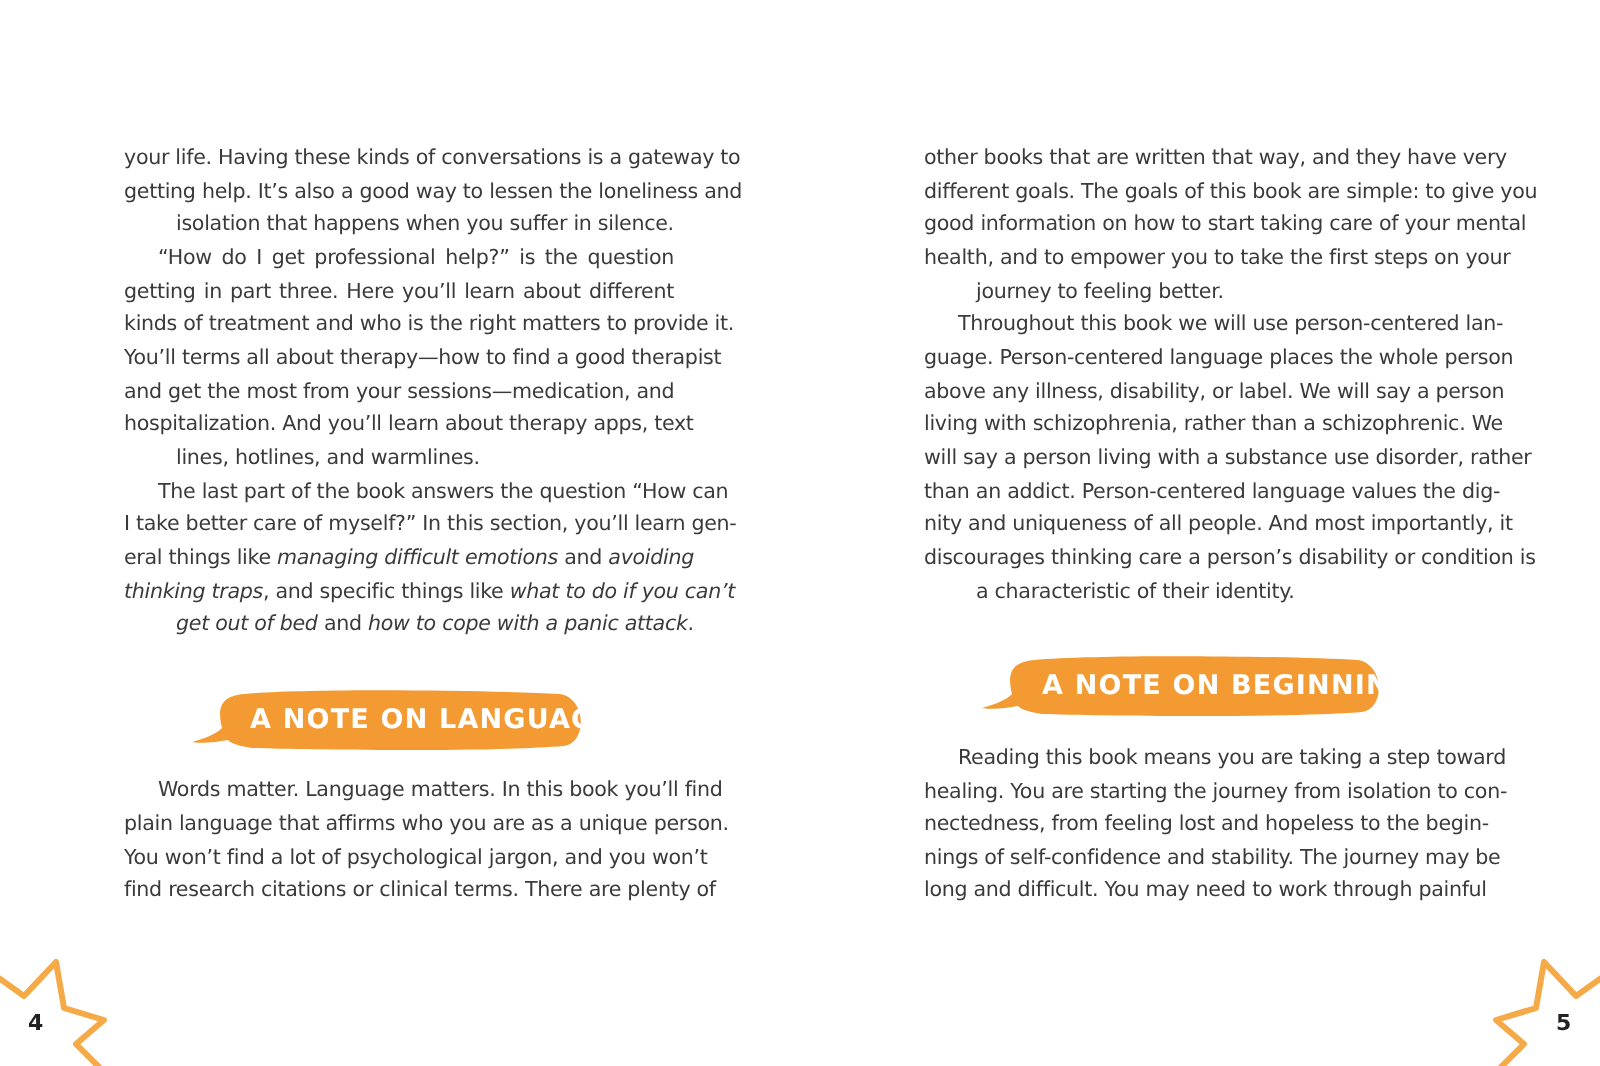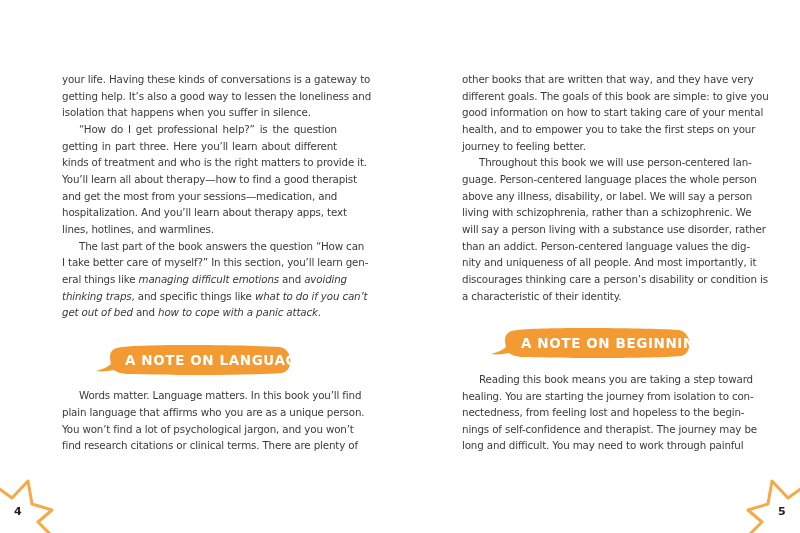--- a/index.html
+++ b/index.html
@@ -4,21 +4,21 @@
 <style>
   html, body { margin: 0; padding: 0; }
   body { width: 800px; height: 533px; background: #ffffff; position: relative; overflow: hidden;
          font-family: "DejaVu Sans", sans-serif; color: #3a3a3a; }
   .page { position: absolute; top: 0; width: 400px; height: 533px; padding-left: 29px; }
   .page-left { left: 0; }
   .page-right { left: 400px; }
   .col { position: absolute; left: 62px; width: 275px; }
   .line { position: absolute; left: 0; width: 275px; height: 17px; font-size: 10.3px; line-height: 17px;
           white-space: nowrap; text-align: justify; text-align-last: justify; letter-spacing: -0.15px; }
-  .line.last { text-align-last: left; }
+  .line.last { text-align-last: left; margin-left: 26px; }
   .line.indent { left: 17px; width: 258px; }
   .line i { font-style: italic; }
   .callout { position: absolute; height: 32px; }
   .callout svg { position: absolute; left: 0; top: 0; }
   .callout-label { position: absolute; top: 0; height: 32px; line-height: 32px; color: #ffffff;
                    font-weight: bold; font-size: 13.5px; letter-spacing: 0.6px; white-space: nowrap;
                    font-family: "DejaVu Sans", sans-serif; }
   .star { position: absolute; }
   .page-num { position: absolute; font-size: 11px; font-weight: bold; color: #222; font-family: "DejaVu Sans", sans-serif; }
 </style>
@@ -26,21 +26,21 @@
 <body>
 
 <div class="page page-left">
   <div class="col">
     <div class="line" style="top:71px">your life. Having these kinds of conversations is a gateway to</div>
     <div class="line" style="top:88px">getting help. It’s also a good way to lessen the loneliness and</div>
     <div class="line last" style="top:104px">isolation that happens when you suffer in silence.</div>
     <div class="line indent" style="top:121px">“How do I get professional help?” is the question</div>
     <div class="line" style="top:138px">getting in part three. Here you’ll learn about different</div>
     <div class="line" style="top:154px">kinds of treatment and who is the right matters to provide it.</div>
-    <div class="line" style="top:171px">You’ll learn all about therapy—how to find a good therapist</div>
+    <div class="line" style="top:171px">You’ll terms all about therapy—how to find a good therapist</div>
     <div class="line" style="top:188px">and get the most from your sessions—medication, and</div>
     <div class="line" style="top:204px">hospitalization. And you’ll learn about therapy apps, text</div>
     <div class="line last" style="top:221px">lines, hotlines, and warmlines.</div>
     <div class="line indent" style="top:238px">The last part of the book answers the question “How can</div>
     <div class="line" style="top:254px">I take better care of myself?” In this section, you’ll learn gen-</div>
     <div class="line" style="top:271px"><span>eral things like </span><i>managing difficult emotions</i><span> and </span><i>avoiding</i></div>
     <div class="line" style="top:288px"><i>thinking traps</i><span>, and specific things like </span><i>what to do if you can’t</i></div>
     <div class="line last" style="top:304px"><i>get out of bed</i><span> and </span><i>how to cope with a panic attack</i><span>.</span></div>
 
     <div class="line indent" style="top:387px">Words matter. Language matters. In this book you’ll find</div>
@@ -75,21 +75,21 @@
     <div class="line" style="top:204px">living with schizophrenia, rather than a schizophrenic. We</div>
     <div class="line" style="top:221px">will say a person living with a substance use disorder, rather</div>
     <div class="line" style="top:238px">than an addict. Person-centered language values the dig-</div>
     <div class="line" style="top:254px">nity and uniqueness of all people. And most importantly, it</div>
     <div class="line" style="top:271px">discourages thinking care a person’s disability or condition is</div>
     <div class="line last" style="top:288px">a characteristic of their identity.</div>
 
     <div class="line indent" style="top:371px">Reading this book means you are taking a step toward</div>
     <div class="line" style="top:388px">healing. You are starting the journey from isolation to con-</div>
     <div class="line" style="top:404px">nectedness, from feeling lost and hopeless to the begin-</div>
-    <div class="line" style="top:421px">nings of self-confidence and therapist. The journey may be</div>
+    <div class="line" style="top:421px">nings of self-confidence and stability. The journey may be</div>
     <div class="line" style="top:437px">long and difficult. You may need to work through painful</div>
   </div>
 
   <div class="callout" style="left:89px; top:327px; width:204px;">
     <svg width="204" height="32" viewBox="0 0 204 32">
       <path d="M28 3 C60 0 155 1 190 3 C203 5 204 27 192 29 C155 32 60 31 32 30 C26 29 22 28 20 26 C14 27 8 28 2 27 C9 25 14 23 17 20 C14 8 18 4 28 3 Z" fill="#F39A32"></path>
     </svg>
     <div class="callout-label" style="left:32px;">A NOTE ON BEGINNINGS</div>
   </div>
 

